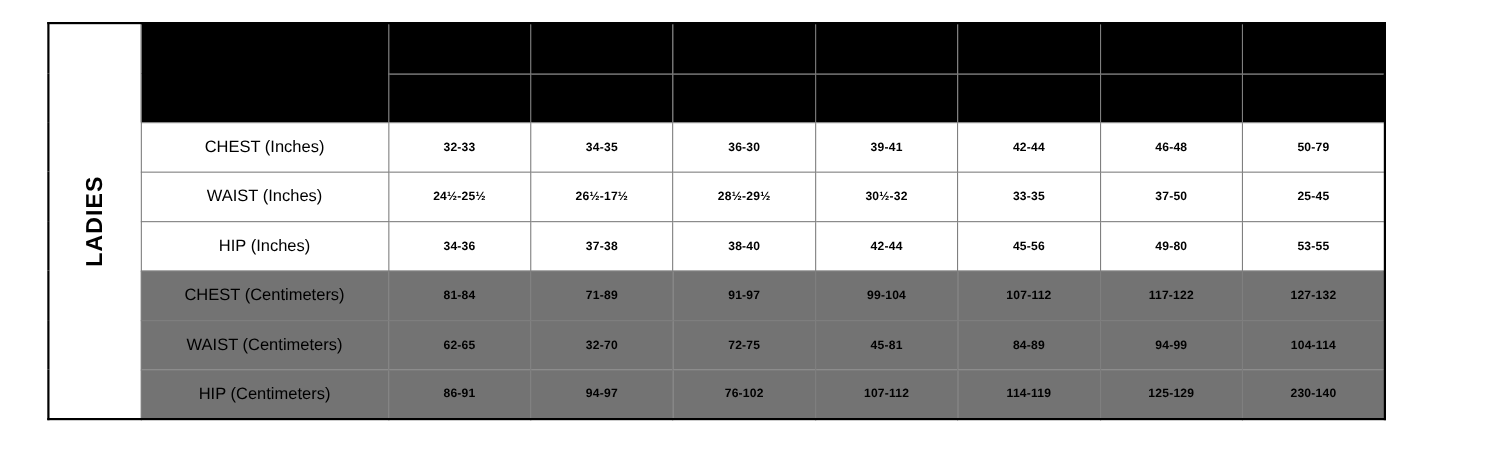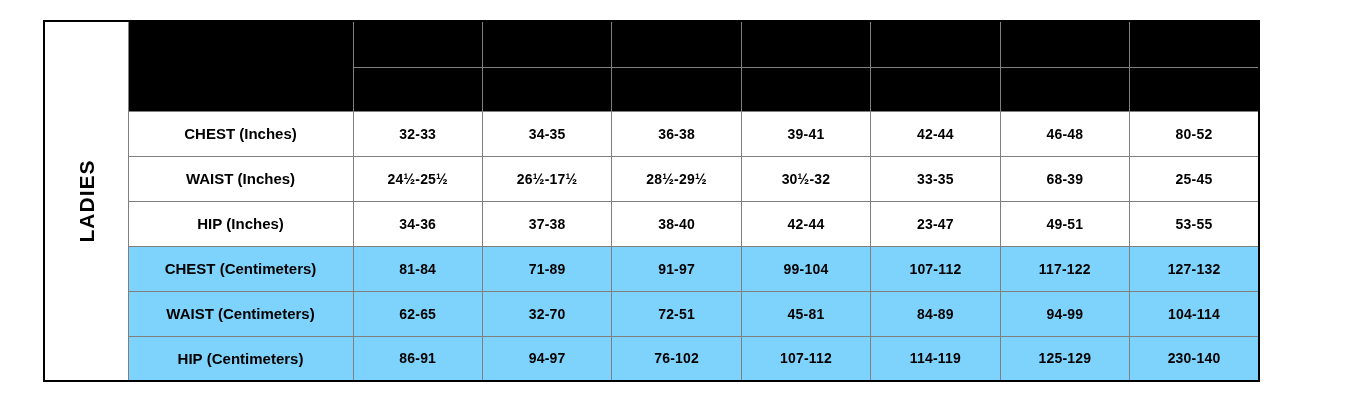--- a/index.html
+++ b/index.html
@@ -54,29 +54,29 @@
     transform: rotate(-90deg);
     white-space: nowrap;
     font-weight: bold;
     font-size: 21px;
     letter-spacing: 1px;
     color: #000000;
   }
   td.row-label {
     font-size: 15px;
   }
-  td.row-label .measure { font-weight: bold; }
-  td.row-label .unit { font-weight: bold; }
+  td.row-label .measure { font-weight: normal; }
+  td.row-label .unit { font-weight: normal; }
   td.value {
     font-weight: bold;
-    font-size: 14px;
+    font-size: 11px;
     letter-spacing: 0.2px;
   }
   tr.alt td {
-    background: #7dd3fc;
+    background: #737373;
   }
 </style>
 </head>
 <body>
 
 <div class="chart-wrap">
   <table class="size-chart">
     <colgroup>
       <col style="width:84px">
       <col style="width:225px">
@@ -112,50 +112,50 @@
         <td class="black-cell size-range hdr-bottom">24-26</td>
       </tr>
 
       <tr class="body-row">
         <td class="row-label">
           <span class="measure">CHEST</span>
           <span class="unit">(Inches)</span>
         </td>
         <td class="value">32-33</td>
         <td class="value">34-35</td>
-        <td class="value">36-38</td>
+        <td class="value">36-30</td>
         <td class="value">39-41</td>
         <td class="value">42-44</td>
         <td class="value">46-48</td>
-        <td class="value">80-52</td>
+        <td class="value">50-79</td>
       </tr>
       <tr class="body-row">
         <td class="row-label">
           <span class="measure">WAIST</span>
           <span class="unit">(Inches)</span>
         </td>
         <td class="value">24½-25½</td>
         <td class="value">26½-17½</td>
         <td class="value">28½-29½</td>
         <td class="value">30½-32</td>
         <td class="value">33-35</td>
-        <td class="value">68-39</td>
+        <td class="value">37-50</td>
         <td class="value">25-45</td>
       </tr>
       <tr class="body-row">
         <td class="row-label">
           <span class="measure">HIP</span>
           <span class="unit">(Inches)</span>
         </td>
         <td class="value">34-36</td>
         <td class="value">37-38</td>
         <td class="value">38-40</td>
         <td class="value">42-44</td>
-        <td class="value">23-47</td>
-        <td class="value">49-51</td>
+        <td class="value">45-56</td>
+        <td class="value">49-80</td>
         <td class="value">53-55</td>
       </tr>
       <tr class="body-row alt">
         <td class="row-label">
           <span class="measure">CHEST</span>
           <span class="unit">(Centimeters)</span>
         </td>
         <td class="value">81-84</td>
         <td class="value">71-89</td>
         <td class="value">91-97</td>
@@ -164,21 +164,21 @@
         <td class="value">117-122</td>
         <td class="value">127-132</td>
       </tr>
       <tr class="body-row alt">
         <td class="row-label">
           <span class="measure">WAIST</span>
           <span class="unit">(Centimeters)</span>
         </td>
         <td class="value">62-65</td>
         <td class="value">32-70</td>
-        <td class="value">72-51</td>
+        <td class="value">72-75</td>
         <td class="value">45-81</td>
         <td class="value">84-89</td>
         <td class="value">94-99</td>
         <td class="value">104-114</td>
       </tr>
       <tr class="body-row alt">
         <td class="row-label">
           <span class="measure">HIP</span>
           <span class="unit">(Centimeters)</span>
         </td>

